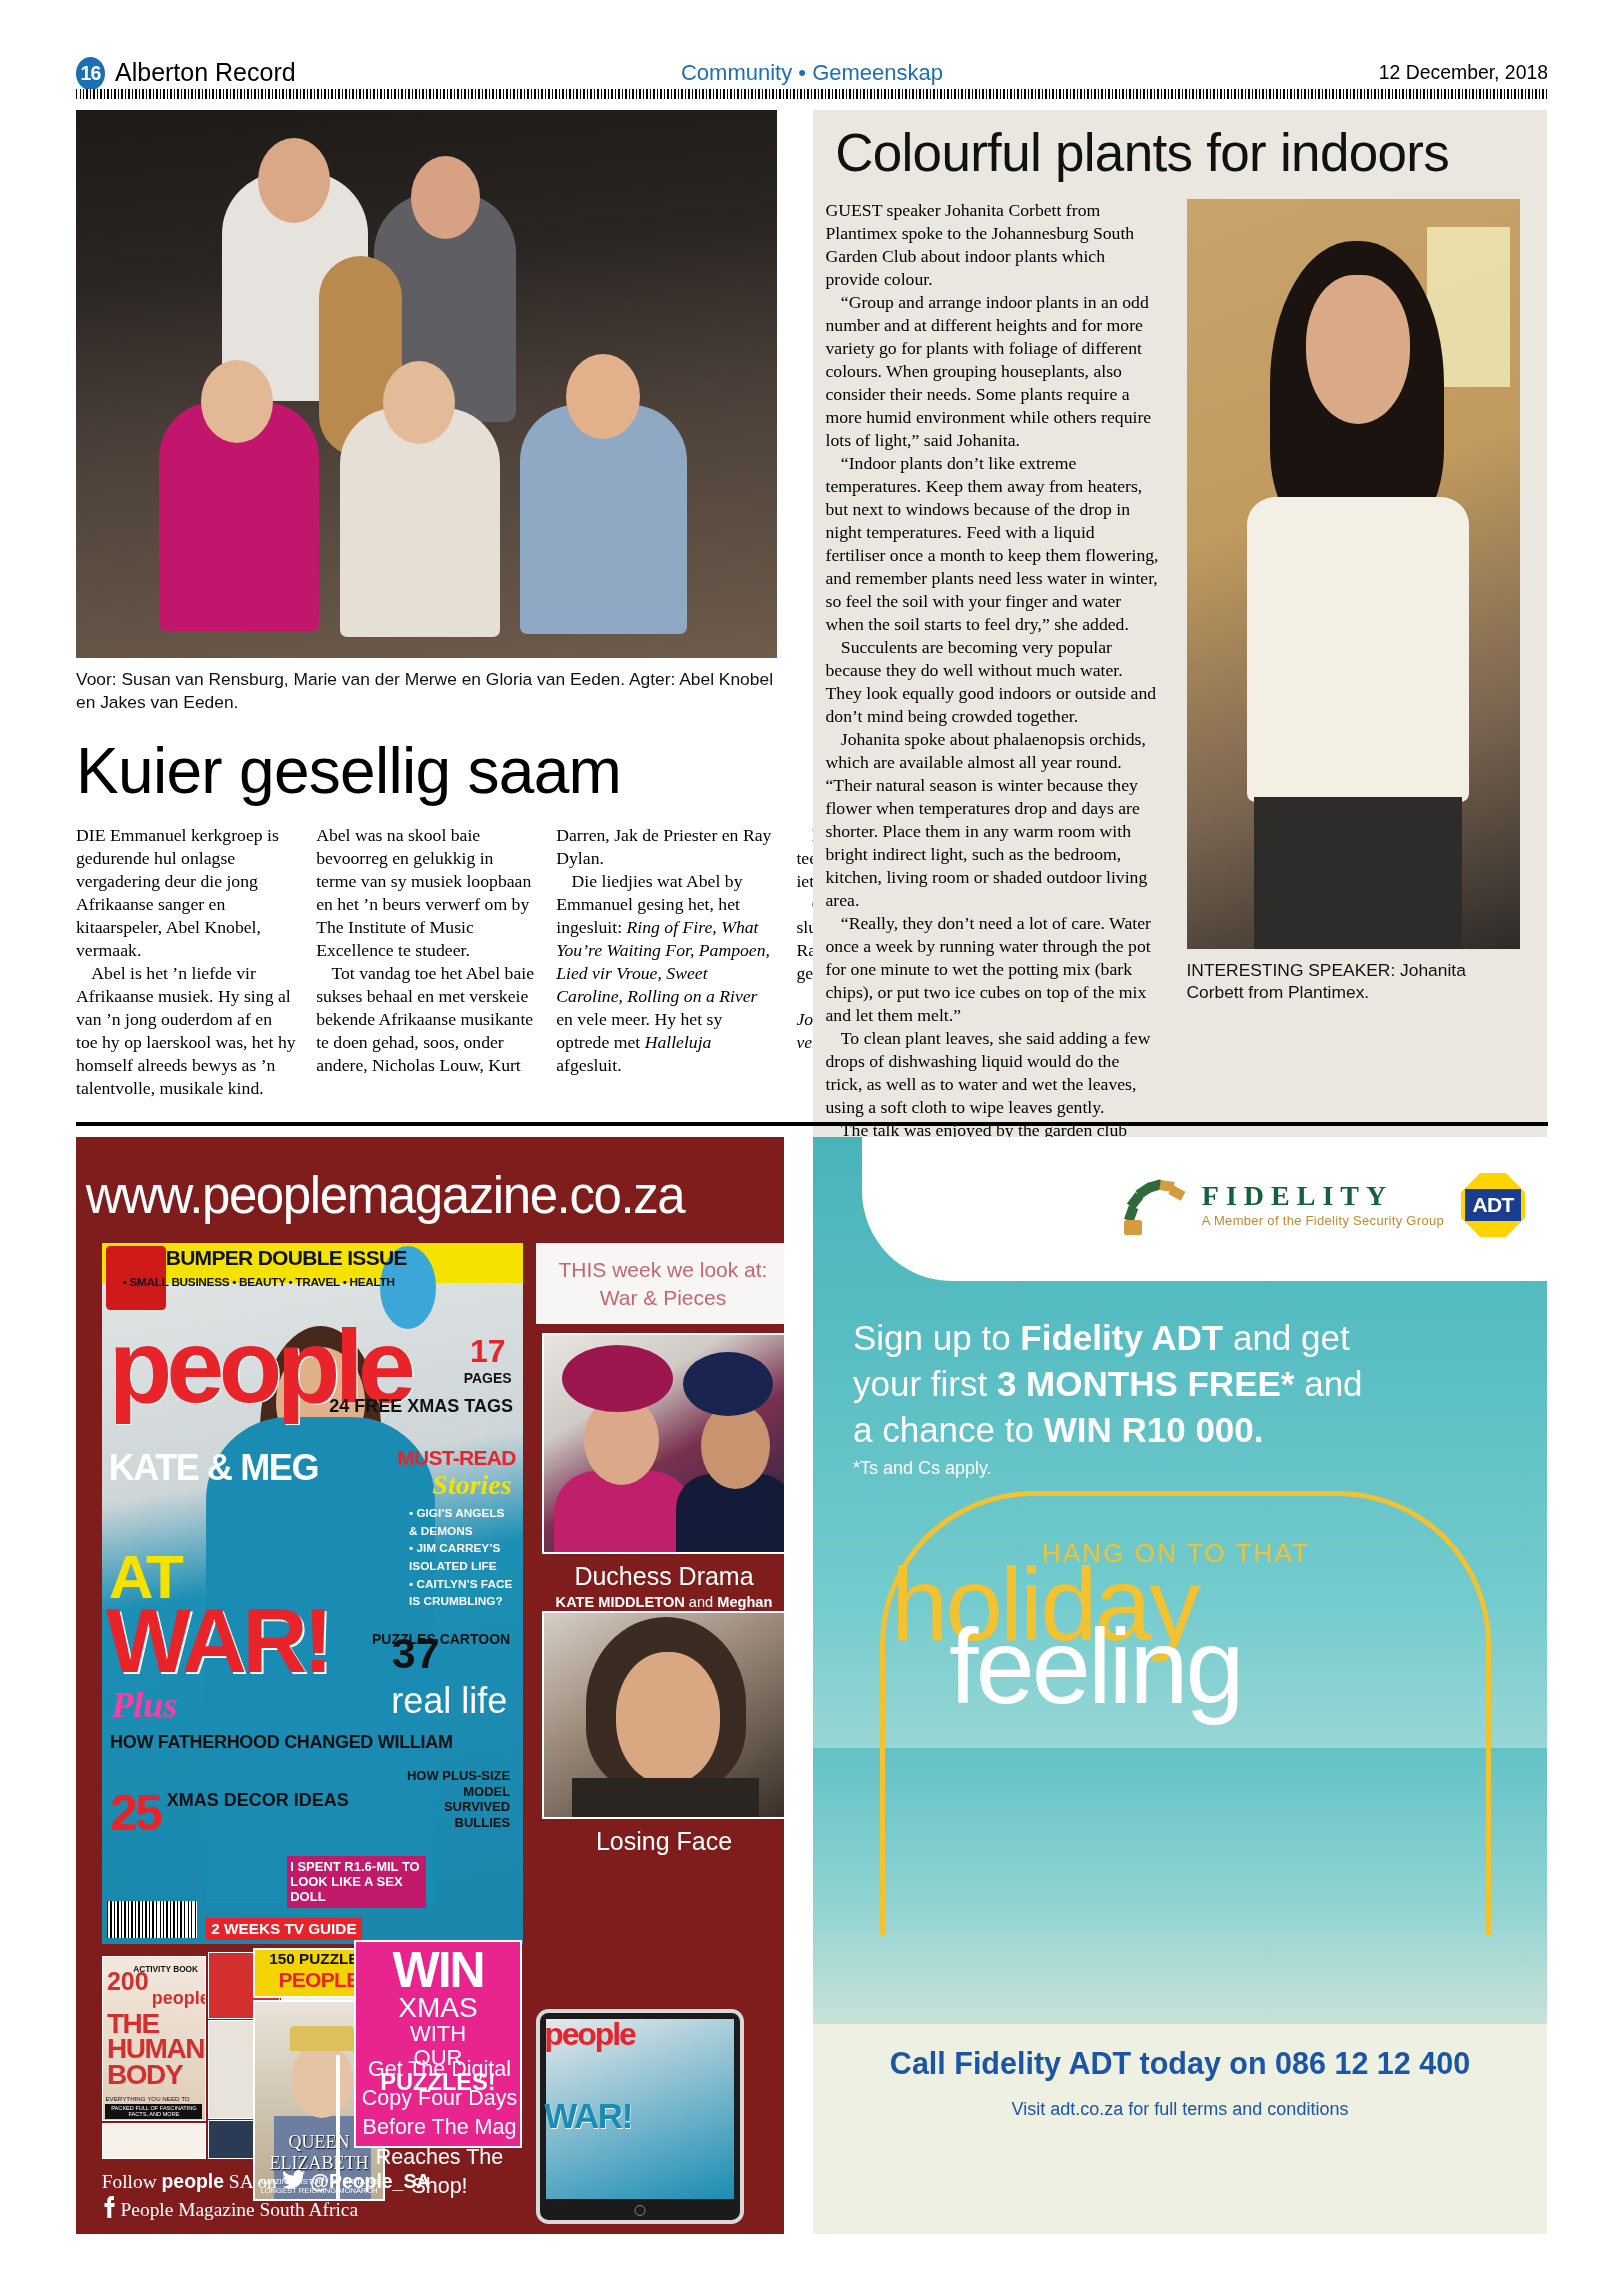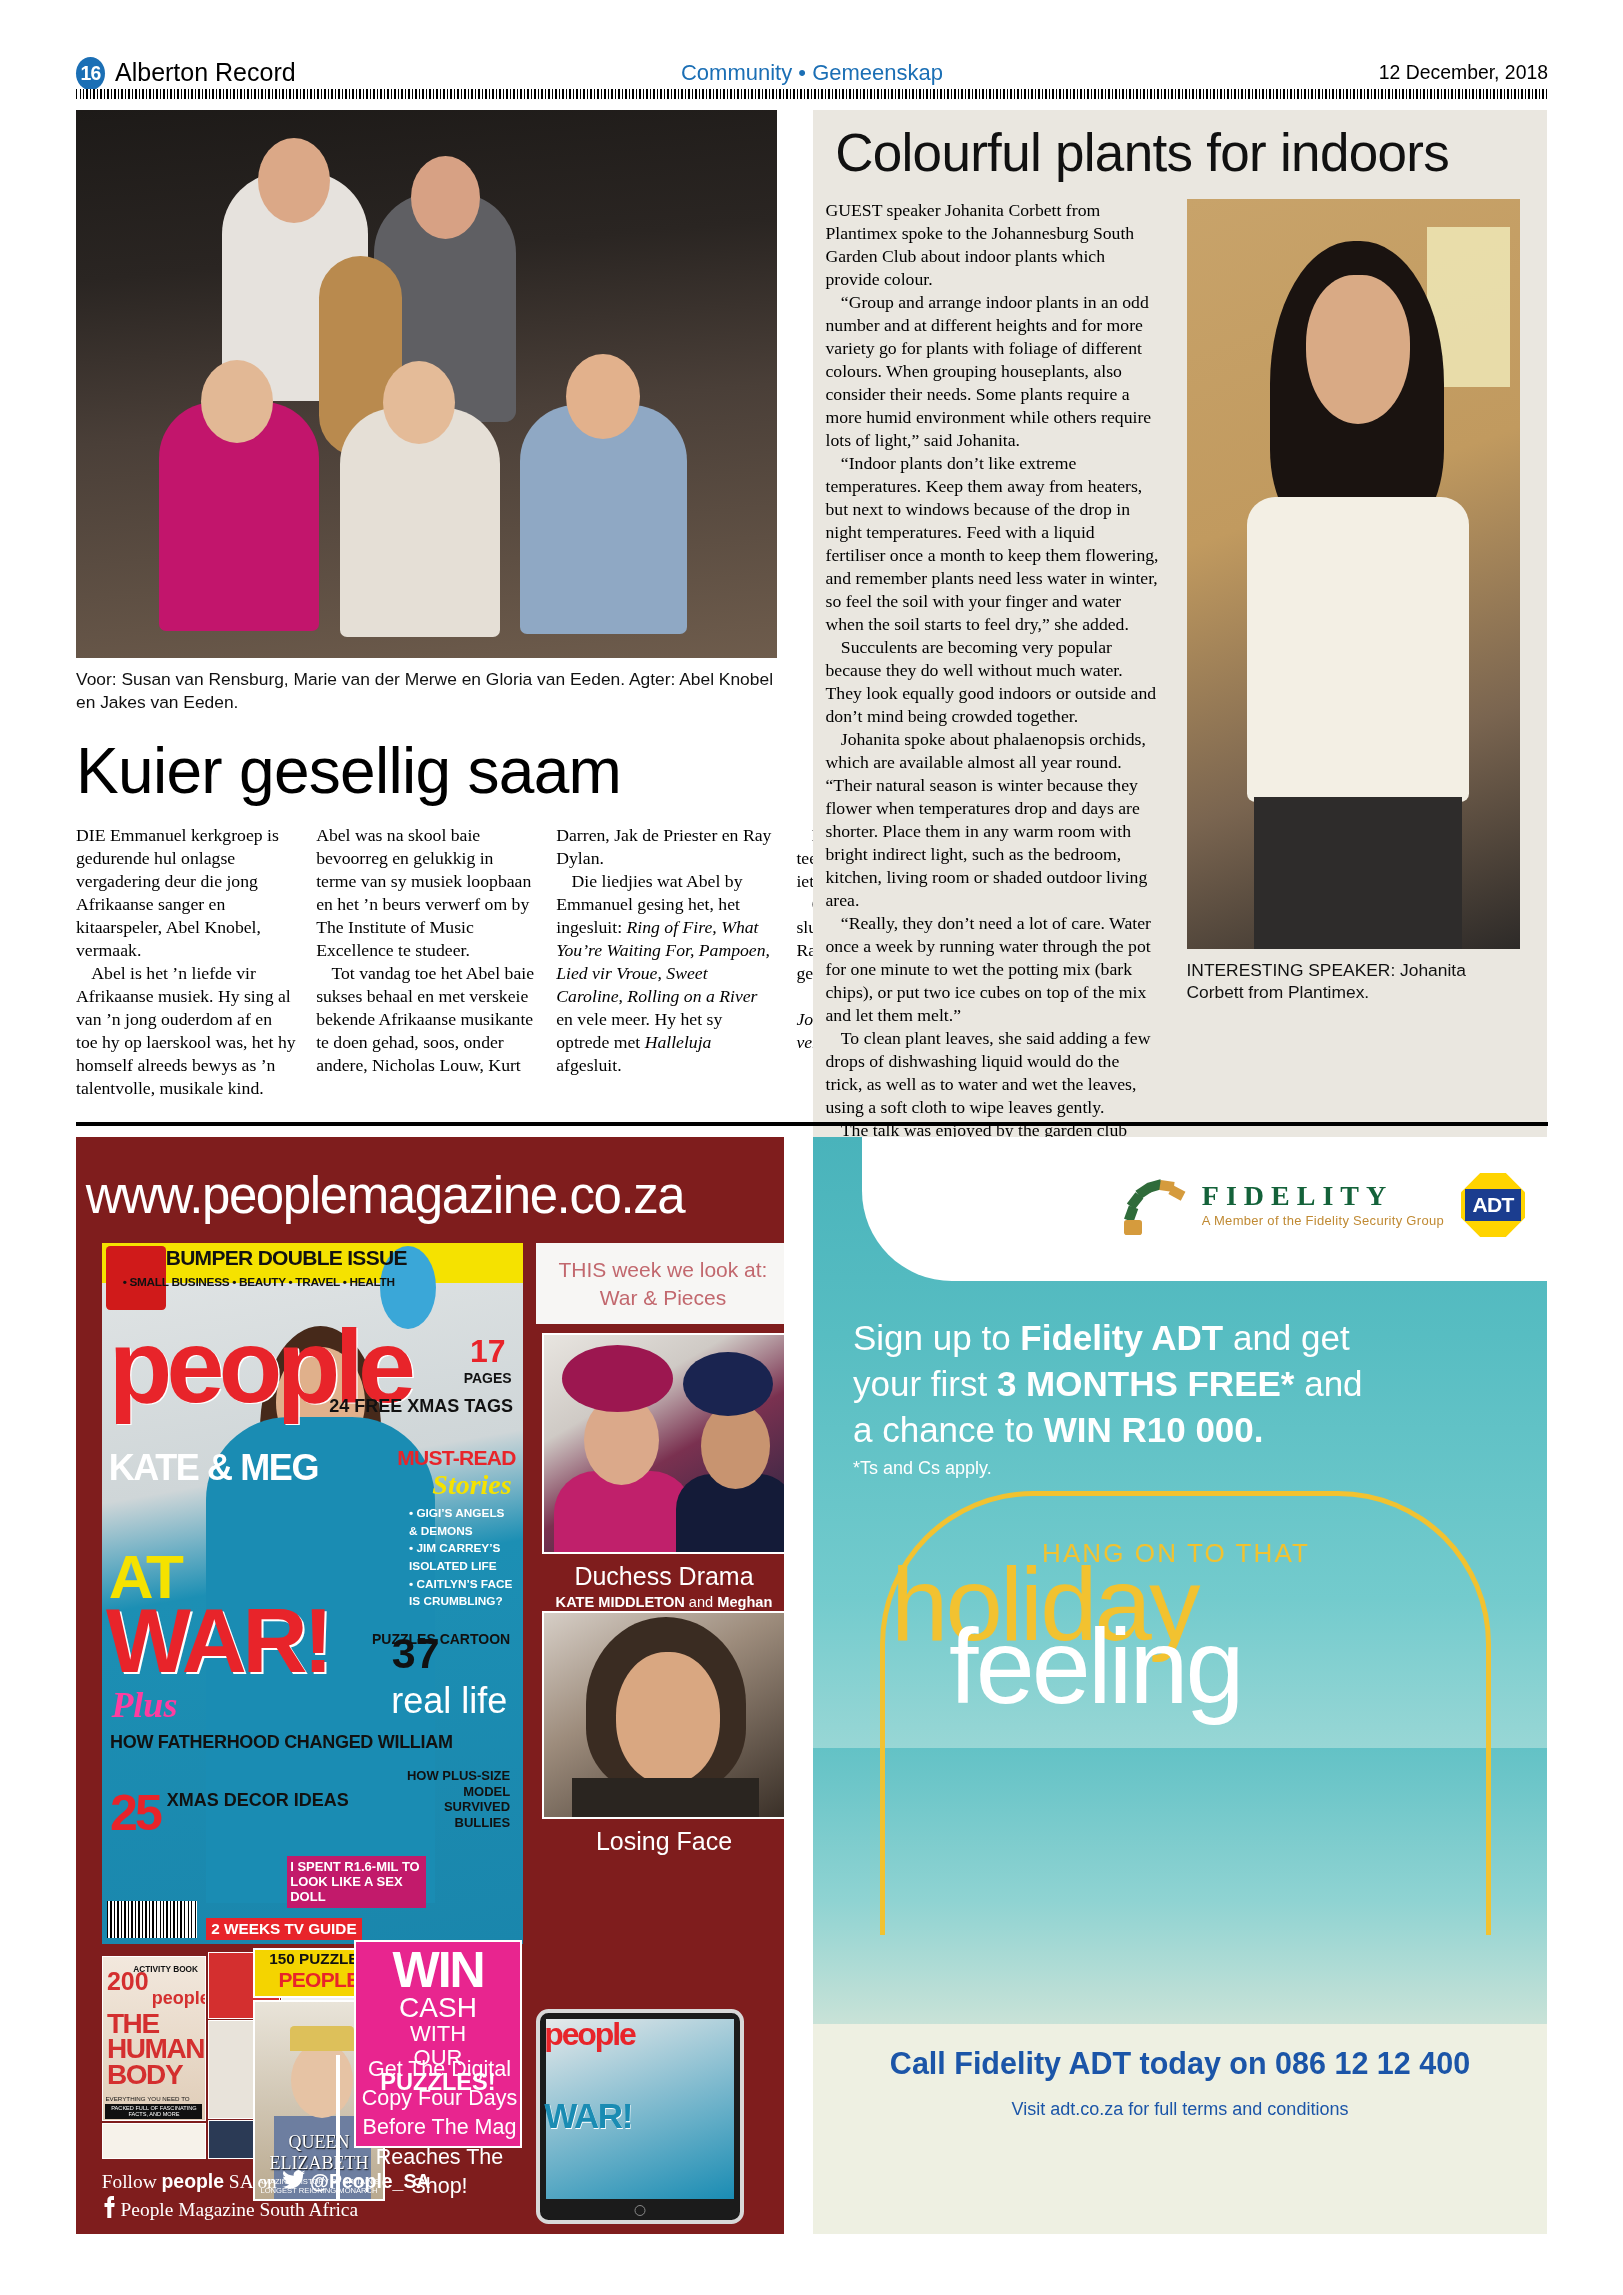--- a/index.html
+++ b/index.html
@@ -575,21 +575,21 @@
         <div class="pm-queen">
           <div class="q-body"></div>
             <div class="q-head"></div>
             <div class="q-crown"></div>
           <div class="q-label">QUEEN ELIZABETH</div>
           <div class="q-sub">AMAZING HISTORY OF BRITAIN’S LONGEST REIGNING MONARCH</div>
         </div>
 
         <div class="pm-win">
           <div class="w1">WIN</div>
-          <div class="w2">CASH</div>
+          <div class="w2">XMAS</div>
           <div class="w3">WITH</div>
           <div class="w3">OUR</div>
           <div class="w4">PUZZLES!</div>
         </div>
 
         <div class="pm-digital">
           <div>Get The Digital</div>
           <div>Copy Four Days</div>
           <div>Before The Mag</div>
           <div>Reaches The Shop!</div>

